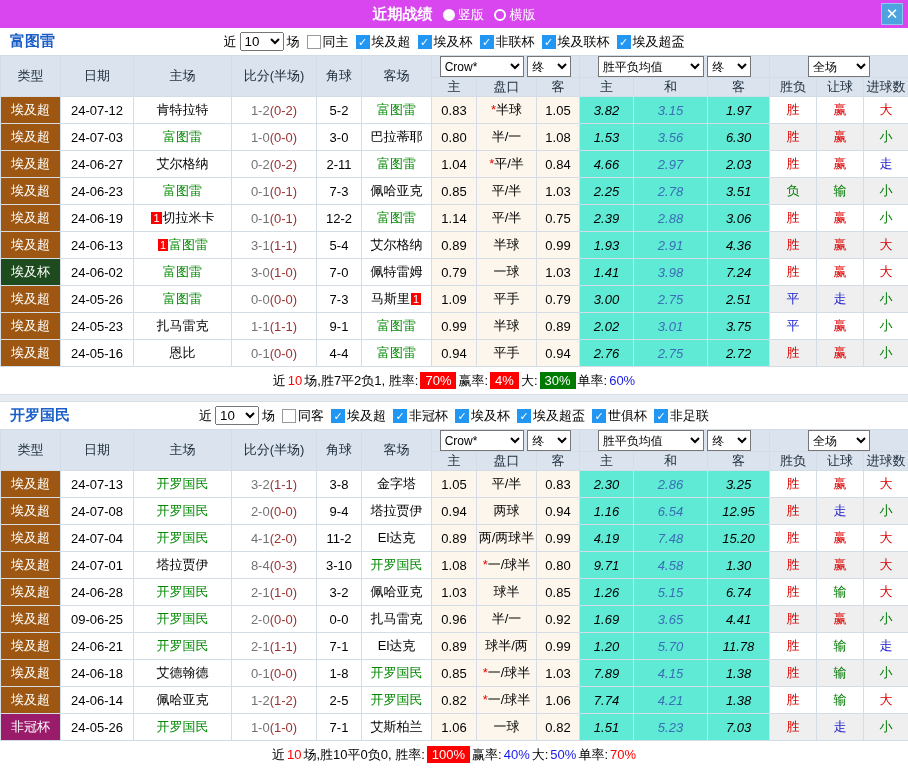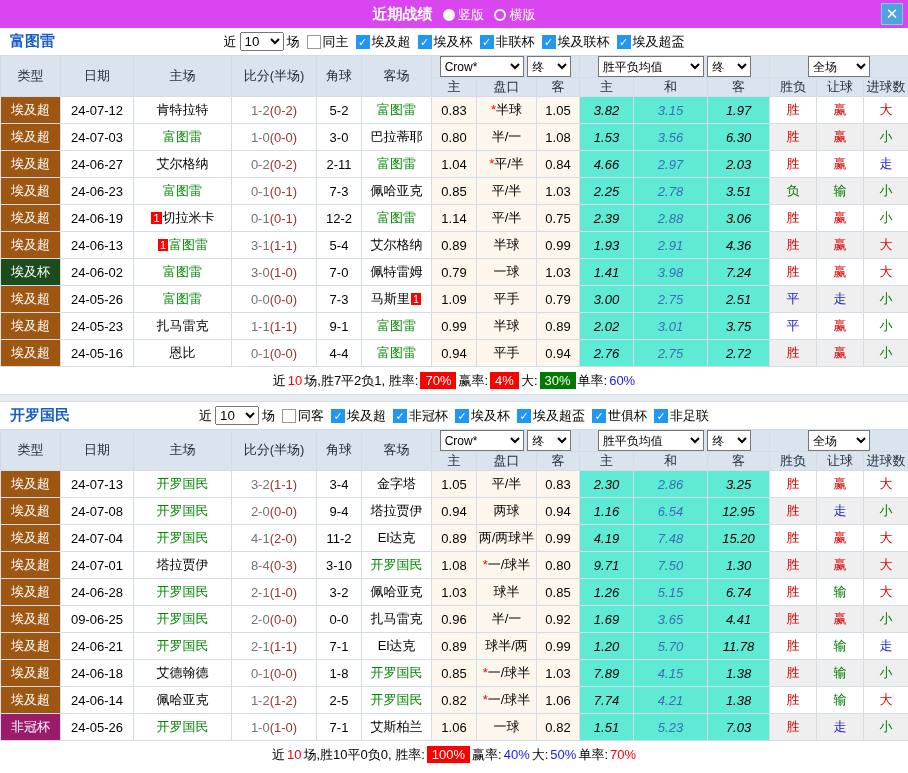--- a/index.html
+++ b/index.html
@@ -407,21 +407,21 @@
               <th>让球</th>
               <th>进球数</th>
             </tr>
           </thead>
           <tbody>
             <tr>
               <td class="league" style="background: rgb(158, 87, 18);">埃及超</td>
               <td>24-07-13</td>
               <td><span class="green-team">开罗国民</span></td>
               <td><span class="score-ft">3-2</span><span class="score-ht">(1-1)</span></td>
-              <td>3-4</td>
+              <td>3-8</td>
               <td><span>金字塔</span></td>
               <td class="ah">1.05</td>
               <td class="ah">平/半</td>
               <td class="ah">0.83</td>
               <td class="eu">2.30</td>
               <td class="eu mid">2.86</td>
               <td class="eu">3.25</td>
               <td class="res c-r">胜</td>
               <td class="res c-r">赢</td>
               <td class="res c-r">大</td>
@@ -464,21 +464,21 @@
               <td class="league" style="background: rgb(158, 87, 18);">埃及超</td>
               <td>24-07-01</td>
               <td><span>塔拉贾伊</span></td>
               <td><span class="score-ft">8-4</span><span class="score-ht">(0-3)</span></td>
               <td>3-10</td>
               <td><span class="green-team">开罗国民</span></td>
               <td class="ah">1.08</td>
               <td class="ah"><span class="star">*</span>一/球半</td>
               <td class="ah">0.80</td>
               <td class="eu">9.71</td>
-              <td class="eu mid">7.50</td>
+              <td class="eu mid">4.58</td>
               <td class="eu">1.30</td>
               <td class="res alt c-r">胜</td>
               <td class="res alt c-r">赢</td>
               <td class="res alt c-r">大</td>
             </tr>
             <tr>
               <td class="league" style="background: rgb(158, 87, 18);">埃及超</td>
               <td>24-06-28</td>
               <td><span class="green-team">开罗国民</span></td>
               <td><span class="score-ft">2-1</span><span class="score-ht">(1-0)</span></td>

